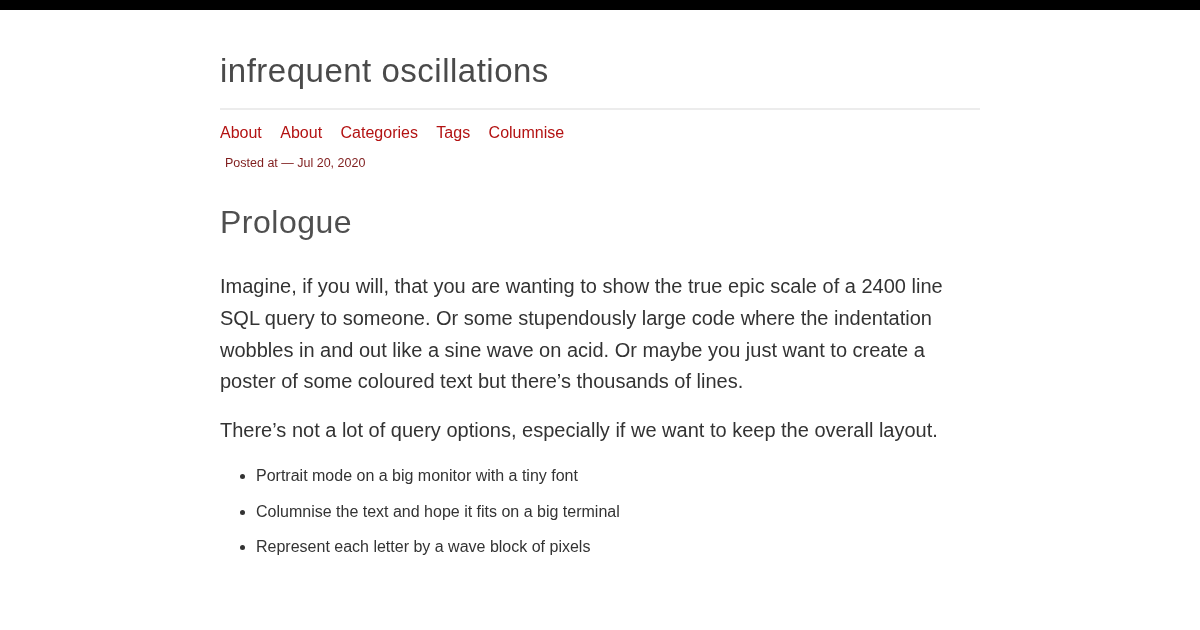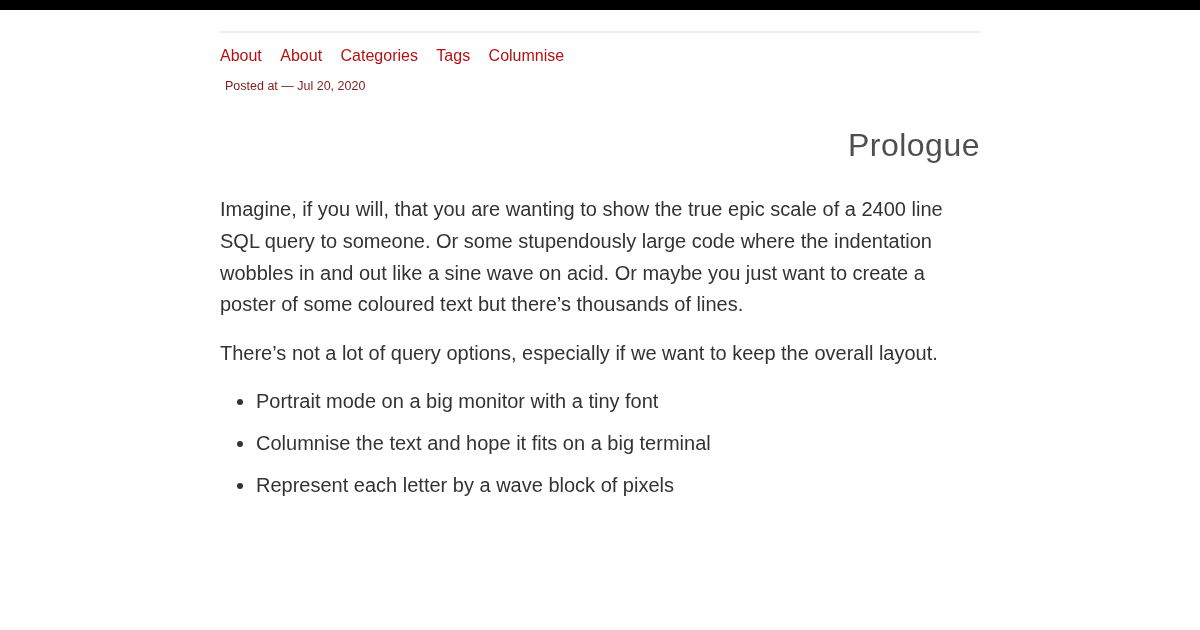--- a/index.html
+++ b/index.html
@@ -63,35 +63,34 @@
     margin: 14px 0 0 5px;
     line-height: 1.2;
   }
   .section-heading {
     font-size: 32px;
     font-weight: 300;
     color: #4f4f4f;
     letter-spacing: 0.5px;
     line-height: 1.1;
     margin: 34px 0 0 0;
-    text-align: right;
   }
   .post-body p {
     font-size: 20px;
     line-height: 1.58;
     color: #333333;
     margin: 0 0 17px 0;
   }
   .post-body p.lead-paragraph {
     margin-top: 31px;
   }
   .post-body ul {
     margin: 0 0 4px 0;
     padding-left: 36px;
-    font-size: 20px;
+    font-size: 16px;
     line-height: 1.58;
     color: #333333;
     list-style: disc;
   }
   .post-body li {
     margin-bottom: 10px;
   }
   .post-body p.trailing-paragraph {
     white-space: nowrap;
     letter-spacing: -0.5px;
@@ -99,20 +98,21 @@
   }
 </style>
 </head>
 <body>
 
 <div class="top-bar"></div>
 
 <div class="container">
 
   <header>
+    <h1 class="site-title">infrequent oscillations</h1>
 
     <hr class="header-rule">
 
     <nav class="site-nav">
       
         <a href="#" class="nav-link">About</a>
       
         <a href="#" class="nav-link">About</a>
       
         <a href="#" class="nav-link">Categories</a>

